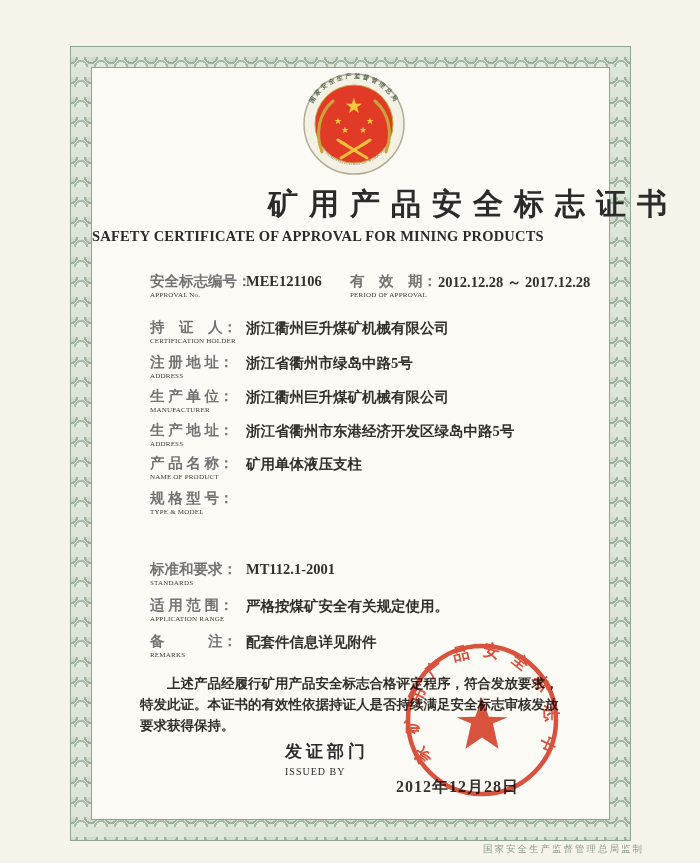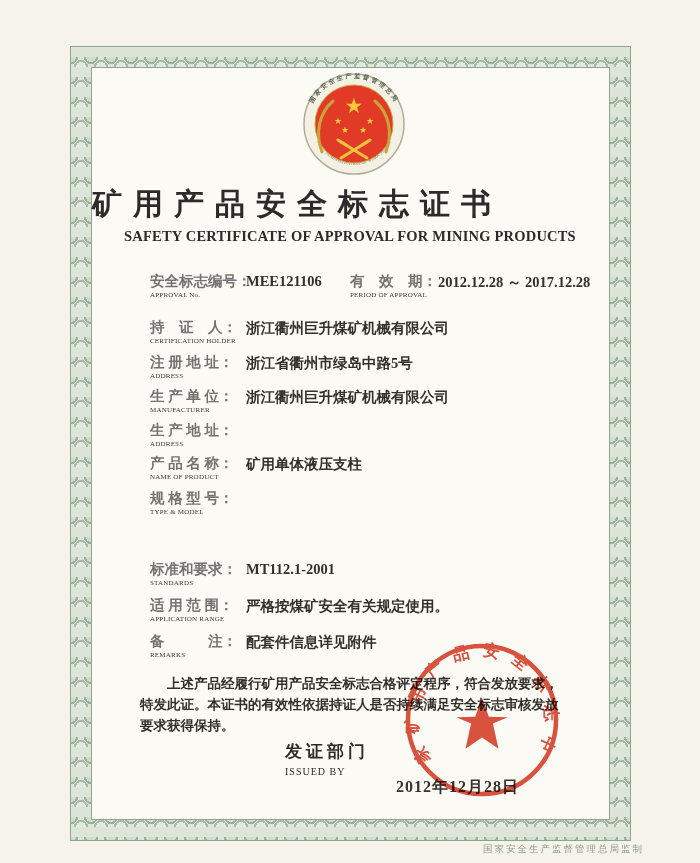--- a/index.html
+++ b/index.html
@@ -17,25 +17,25 @@
     background:
       radial-gradient(circle at 50% 100%, #e3e9df 0 5px, #a8bba8 5px 7px, rgba(0,0,0,0) 7px) 0 0/20px 20px repeat,
       radial-gradient(circle at 50% 0%, #d2dccd 0 5px, #9cb09c 5px 7px, rgba(0,0,0,0) 7px) 10px 10px/20px 20px repeat,
       #dde4d8;
   }
   .inner{
     position:absolute;left:20px;top:20px;right:20px;bottom:20px;
     background:#fbfaf4;border:1px solid #8ea691;box-shadow:inset 0 0 0 3px #fbfaf4;
   }
   .title{
-    position:absolute;left:92px;top:184px;width:594px;text-align:left;
+    position:absolute;left:84px;top:184px;width:594px;text-align:right;
     font-size:30px;font-weight:bold;letter-spacing:11px;color:#2b2b2b;white-space:nowrap;
   }
   .subtitle{
-    position:absolute;left:92px;top:228px;width:516px;text-align:center;
+    position:absolute;left:92px;top:228px;width:516px;
     font-size:14.5px;font-weight:bold;letter-spacing:0.2px;color:#2b2b2b;white-space:nowrap;
   }
   .row{position:absolute;display:flex;align-items:flex-start;}
   .lab{display:flex;flex-direction:column;width:90px;flex:0 0 auto;}
   .lab.narrow{width:82px;}
   .lab .cn{font-size:14.5px;font-weight:bold;white-space:nowrap;color:#737373;}
   .lab .en{font-size:7px;letter-spacing:0.2px;color:#3d3a35;margin-top:0px;white-space:nowrap;}
   .val{font-size:14.5px;margin-left:6px;white-space:nowrap;color:#33302b;padding-top:1px;font-weight:bold;}
   .declaration{
     position:absolute;left:140px;top:673px;width:424px;
@@ -133,20 +133,21 @@
       <span class="en">MANUFACTURER</span>
     </div>
     <div class="val">浙江衢州巨升煤矿机械有限公司</div>
   </div>
 
   <div class="row" style="left:150px;top:421px">
     <div class="lab">
       <span class="cn">生 产 地 址：</span>
       <span class="en">ADDRESS</span>
     </div>
+    <div class="val">浙江省衢州市东港经济开发区绿岛中路5号</div>
   </div>
 
   <div class="row" style="left:150px;top:454px">
     <div class="lab">
       <span class="cn">产 品 名 称：</span>
       <span class="en">NAME OF PRODUCT</span>
     </div>
     <div class="val">矿用单体液压支柱</div>
   </div>
 

